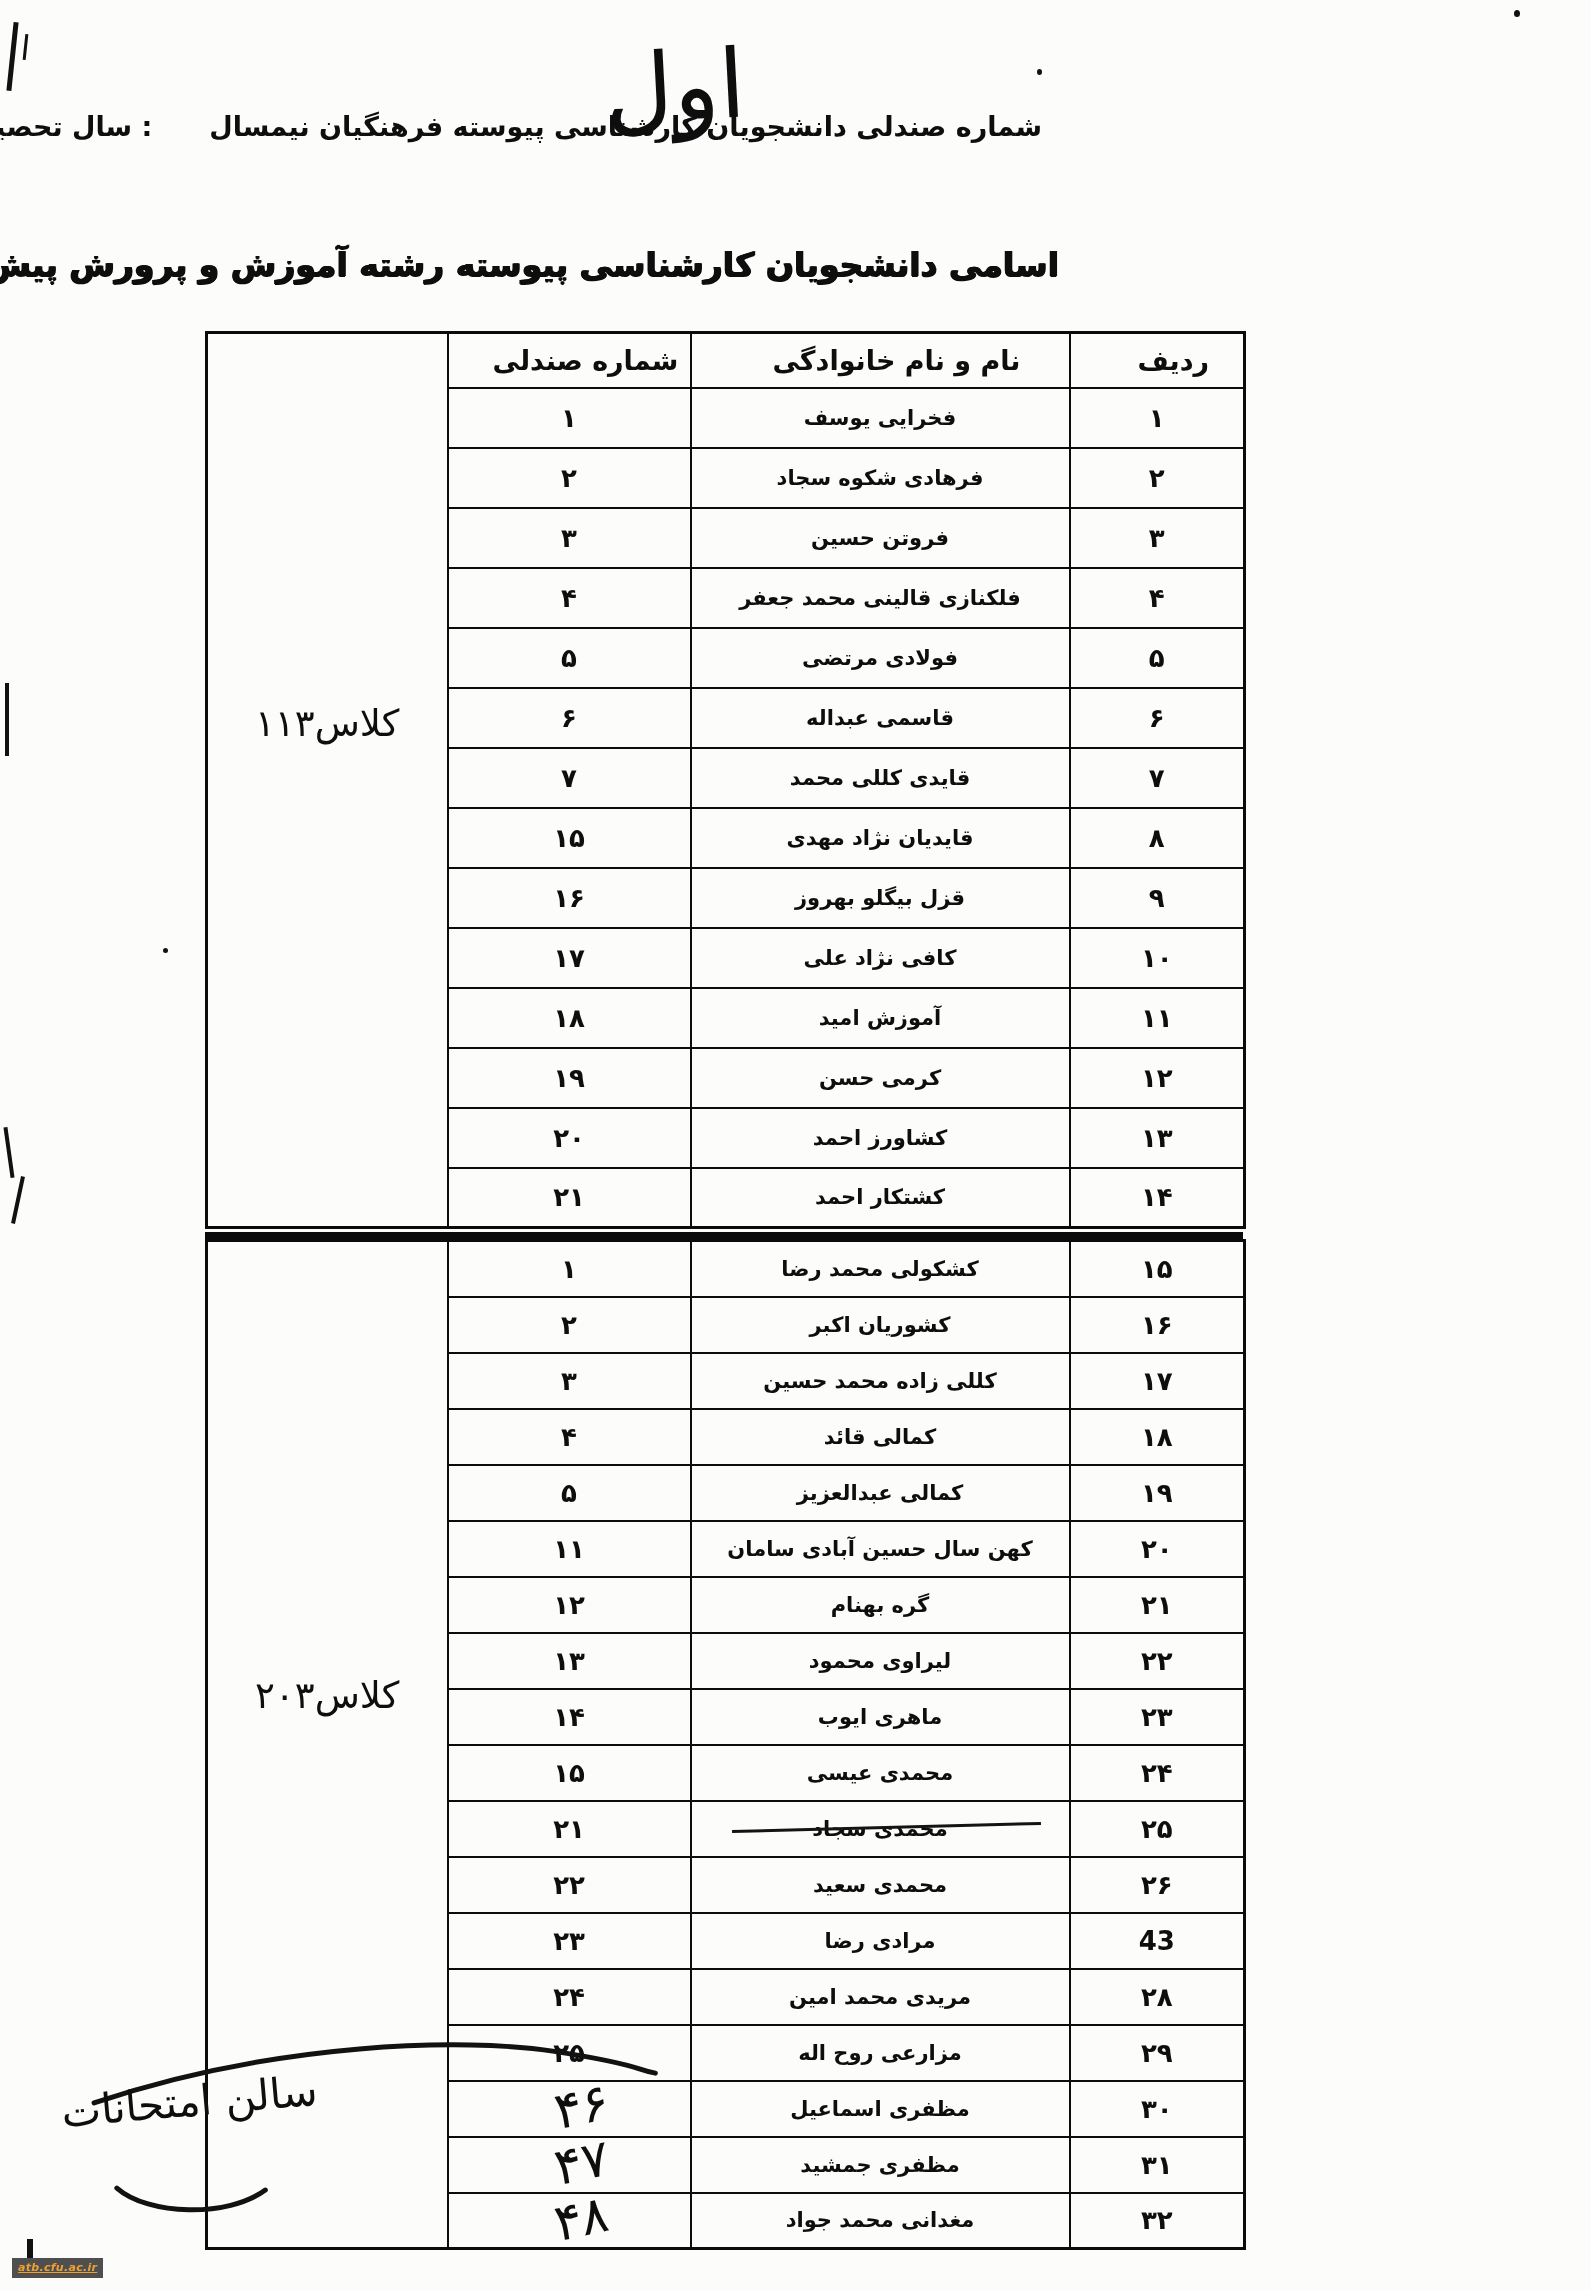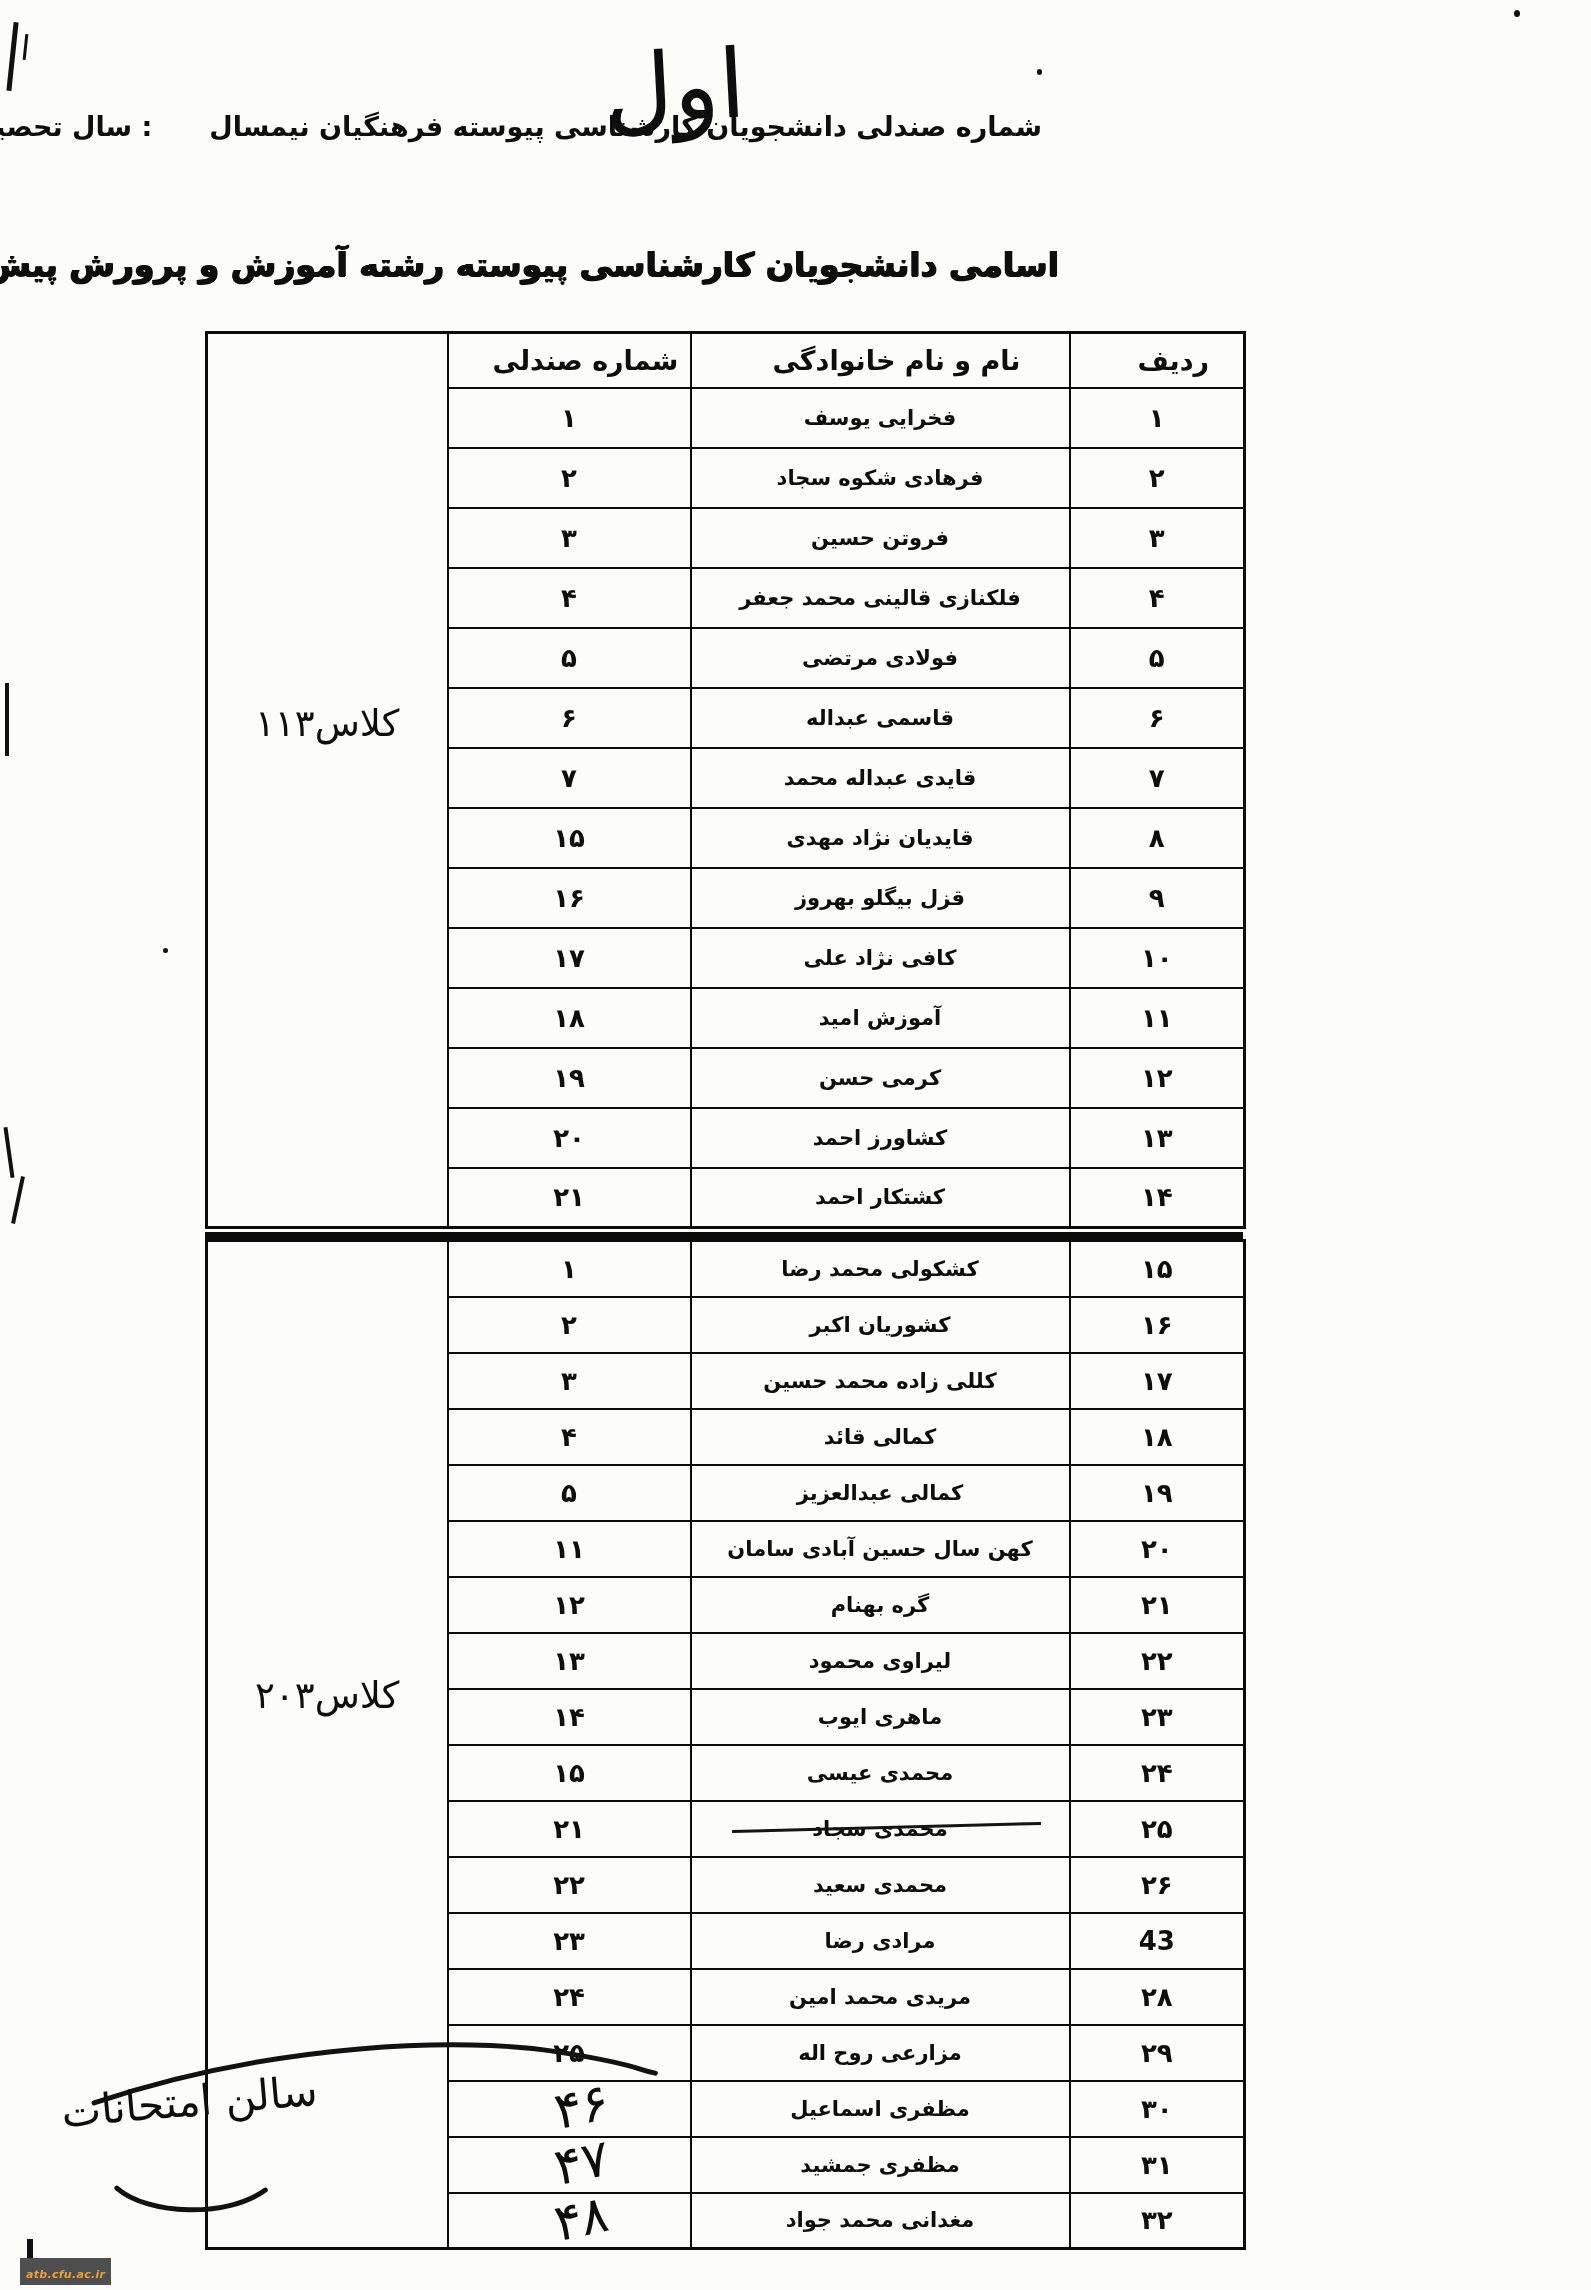--- a/index.html
+++ b/index.html
@@ -71,25 +71,26 @@
     position:absolute; left:61px; top:2077px;
     font-size:42px; font-weight:400; direction:rtl; white-space:nowrap;
     transform:rotate(-5deg); z-index:4;
   }
   .strokes{position:absolute; left:0; top:0; z-index:2; pointer-events:none;}
   
   .mark{position:absolute; background:#111;}
   .dot{border-radius:50%;}
   
   .watermark{
-    position:absolute; left:20px; top:2258px;
+    position:absolute; left:12px; top:2258px;
     background:#4f4f4f; color:#f0a030;
     font-size:11px; font-weight:bold; font-style:italic;
-    padding:10px 6px 4px 6px; letter-spacing:0.3px;
+    padding:3px 6px 4px 6px; letter-spacing:0.3px;
     font-family:"DejaVu Sans", sans-serif;
+    text-decoration:underline;
   }
 </style>
 </head>
 <body>
 
 <div class="page">
 
   <div class="header-line" dir="rtl">
     <span>شماره صندلی دانشجویان کارشناسی پیوسته فرهنگیان نیمسال</span><span class="gap"></span><span>: سال تحصیلی</span>
   </div>
@@ -140,21 +141,21 @@
             <td class="cell-name"><span>فولادی مرتضی</span></td>
             <td class="cell-seat"><span>۵</span></td>
           </tr>
           <tr>
             <td class="cell-radif"><span>۶</span></td>
             <td class="cell-name"><span>قاسمی عبداله</span></td>
             <td class="cell-seat"><span>۶</span></td>
           </tr>
           <tr>
             <td class="cell-radif"><span>۷</span></td>
-            <td class="cell-name"><span>قایدی عبداله محمد</span></td>
+            <td class="cell-name"><span>قایدی کللی محمد</span></td>
             <td class="cell-seat"><span>۷</span></td>
           </tr>
           <tr>
             <td class="cell-radif"><span>۸</span></td>
             <td class="cell-name"><span>قایدیان نژاد مهدی</span></td>
             <td class="cell-seat"><span>۱۵</span></td>
           </tr>
           <tr>
             <td class="cell-radif"><span>۹</span></td>
             <td class="cell-name"><span>قزل بیگلو بهروز</span></td>

